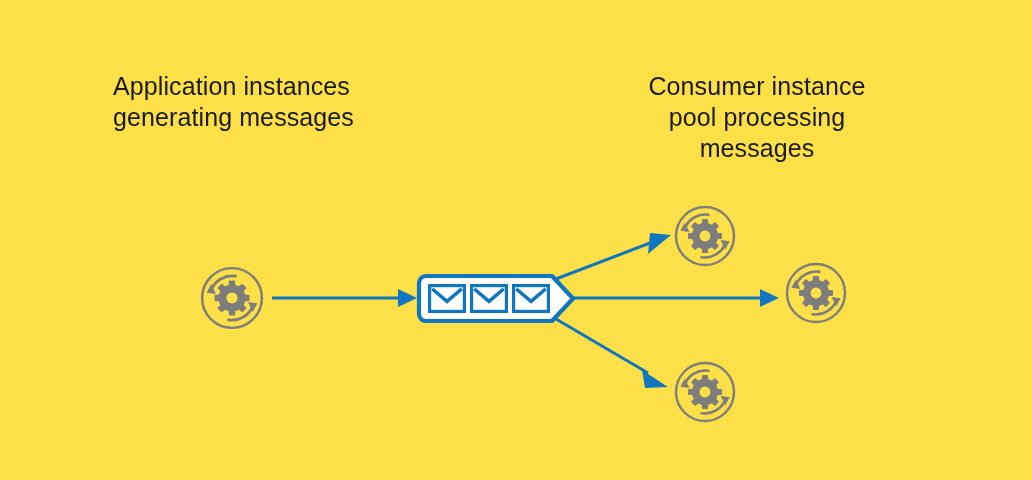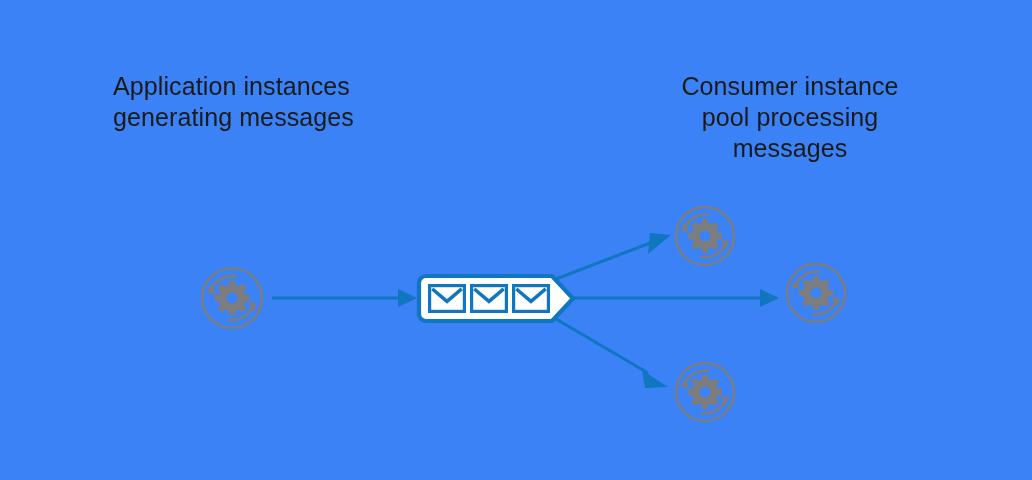--- a/index.html
+++ b/index.html
@@ -12,21 +12,21 @@
     width: 1032px;
     height: 480px;
     font-family: "Liberation Sans", sans-serif;
     -webkit-font-smoothing: antialiased;
   }
   #diagram-root {
     position: relative;
     width: 1032px;
     height: 480px;
     overflow: hidden;
-    background: #3b82f6;
+    background: #fde047;
   }
   #diagram-svg {
     position: absolute;
     inset: 0;
     display: block;
   }
   .caption {
     position: absolute;
     color: #1a1a1a;
     font-family: "Liberation Sans", sans-serif;
@@ -35,21 +35,21 @@
     white-space: pre-line;
     letter-spacing: 0.1px;
   }
   #caption-producers {
     left: 113px;
     top: 71px;
     text-align: left;
     width: 330px;
   }
   #caption-consumers {
-    left: 651px;
+    left: 618px;
     top: 71px;
     text-align: center;
     width: 278px;
   }
 </style>
 </head>
 <body>
 
 <div id="diagram-root">
 

